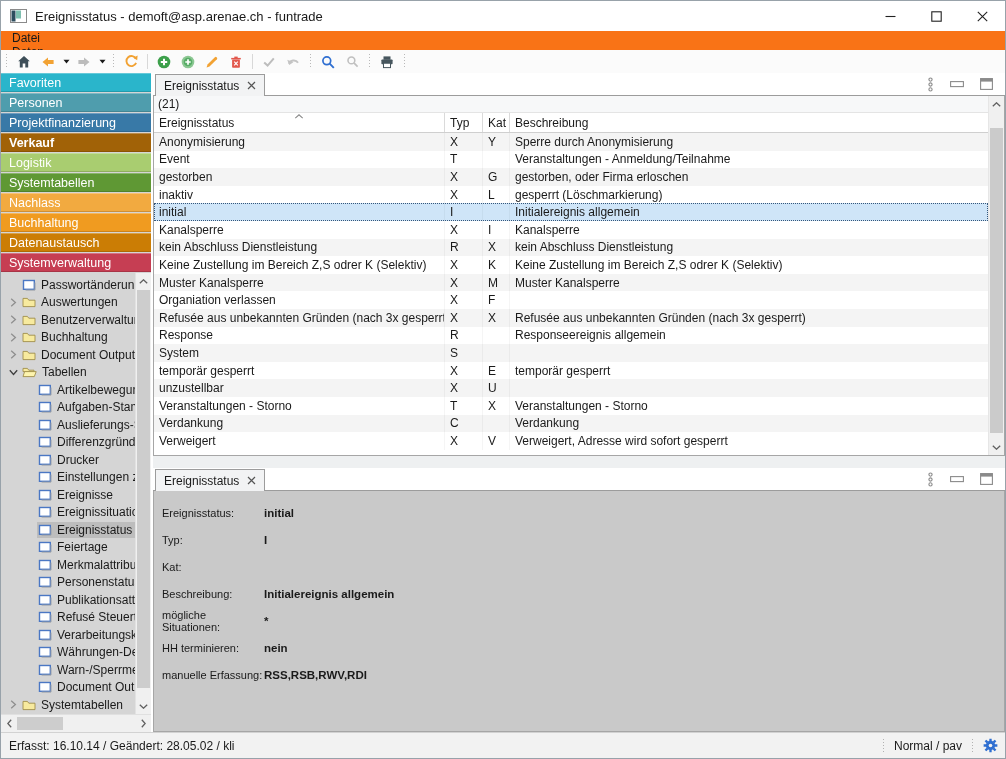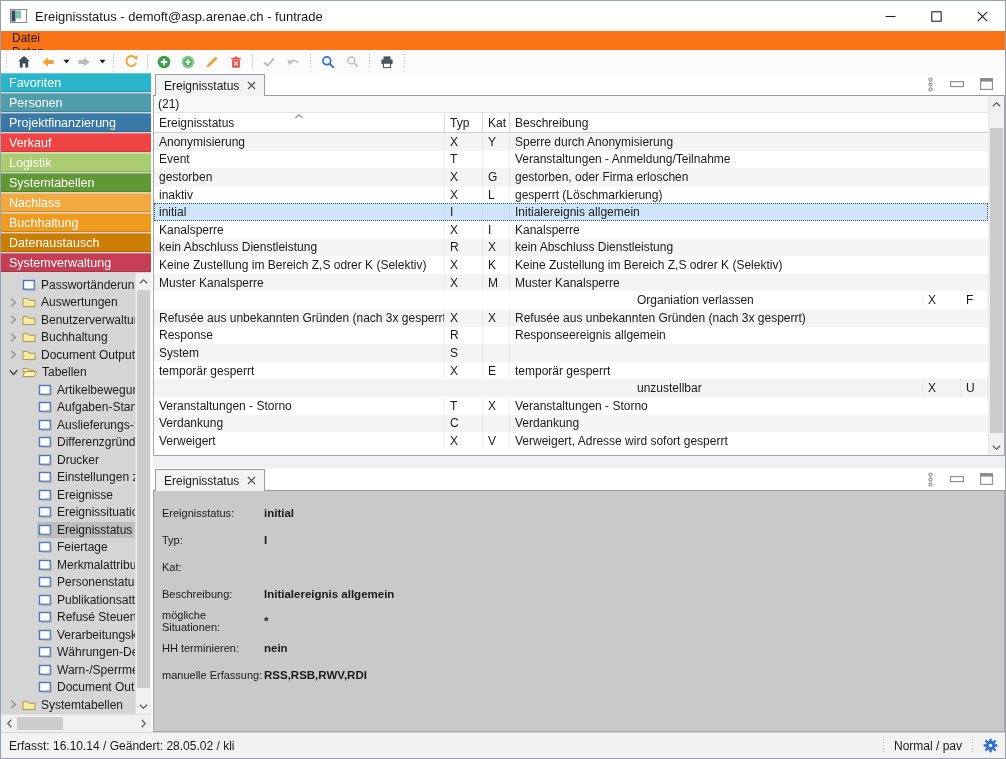--- a/index.html
+++ b/index.html
@@ -60,21 +60,21 @@
     border:1px solid #9c9c9c; border-bottom:none; position:relative; top:1px; z-index:2; }
   .tab-tools { margin-left:auto; display:flex; align-items:center; gap:16px; padding-right:12px; height:100%; }
 
   .grid { position:absolute; top:23px; left:0; right:0; bottom:0; border:1px solid #a6a6a6; border-top:none; background:#fff; }
   .group-row { height:17px; display:flex; align-items:center; padding-left:4px; background:#f7f8f9; border-bottom:1px solid #e4e4e4; margin-right:16px; }
   .hdr { height:20px; display:flex; border-bottom:1px solid #cfcfcf; margin-right:16px; background:#fff; }
   .th { display:flex; align-items:center; padding-left:5px; border-right:1px solid #dadada; position:relative; }
   .c1 { width:291px; } .c2 { width:38px; } .c3 { width:27px; } .c4 { flex:1; border-right:none !important; }
   .sort { position:absolute; top:1px; left:50%; transform:translateX(-50%); }
   .rows { position:absolute; top:37px; left:0; right:16px; bottom:0; overflow:hidden; }
-  .t-row { height:17.6px; display:flex;justify-content:flex-end; }
+  .t-row { height:17.6px; display:flex; }
   .t-row.alt { background:#f4f4f4; }
   .t-row.sel { background:#cfe5f8; outline:1px dotted #35567a; outline-offset:-1px; }
   .td { padding-left:5px; white-space:nowrap; overflow:hidden; display:flex; align-items:center; border-right:1px solid rgba(0,0,0,0.04); }
   .vscroll { position:absolute; top:0; right:0; width:16px; bottom:0; background:#f0f0f0; border-left:1px solid #e6e6e6; }
   .vscroll .vs-thumb { position:absolute; left:1px; right:1px; top:32px; bottom:22px; background:#cbcbcb; }
 
   .detail { position:absolute; top:23px; left:0; right:0; bottom:0; border:1px solid #a6a6a6; border-top:none; background:#c9c9c9; padding-top:5px; }
   .d-row { height:21px; display:flex; align-items:center; padding-left:8px;margin-top:6px; }
   .d-label { flex:0 0 102px; font-size:11px; }
   .d-value { font-weight:bold; font-size:11.5px; }
@@ -255,21 +255,21 @@
   <div class="side-secs">
       <div class="side-sec" style="background: rgb(42, 181, 203);">
         <span>Favoriten</span>
       </div>
       <div class="side-sec" style="background: rgb(79, 157, 173);">
         <span>Personen</span>
       </div>
       <div class="side-sec" style="background: rgb(56, 121, 167);">
         <span>Projektfinanzierung</span>
       </div>
-      <div class="side-sec" style="background: #ef4444;">
+      <div class="side-sec" style="background: #a16207; font-weight: bold;">
         <span>Verkauf</span>
       </div>
       <div class="side-sec" style="background: rgb(169, 205, 112);">
         <span>Logistik</span>
       </div>
       <div class="side-sec" style="background: rgb(95, 152, 52);">
         <span>Systemtabellen</span>
       </div>
       <div class="side-sec" style="background: rgb(242, 170, 64);">
         <span>Nachlass</span>

